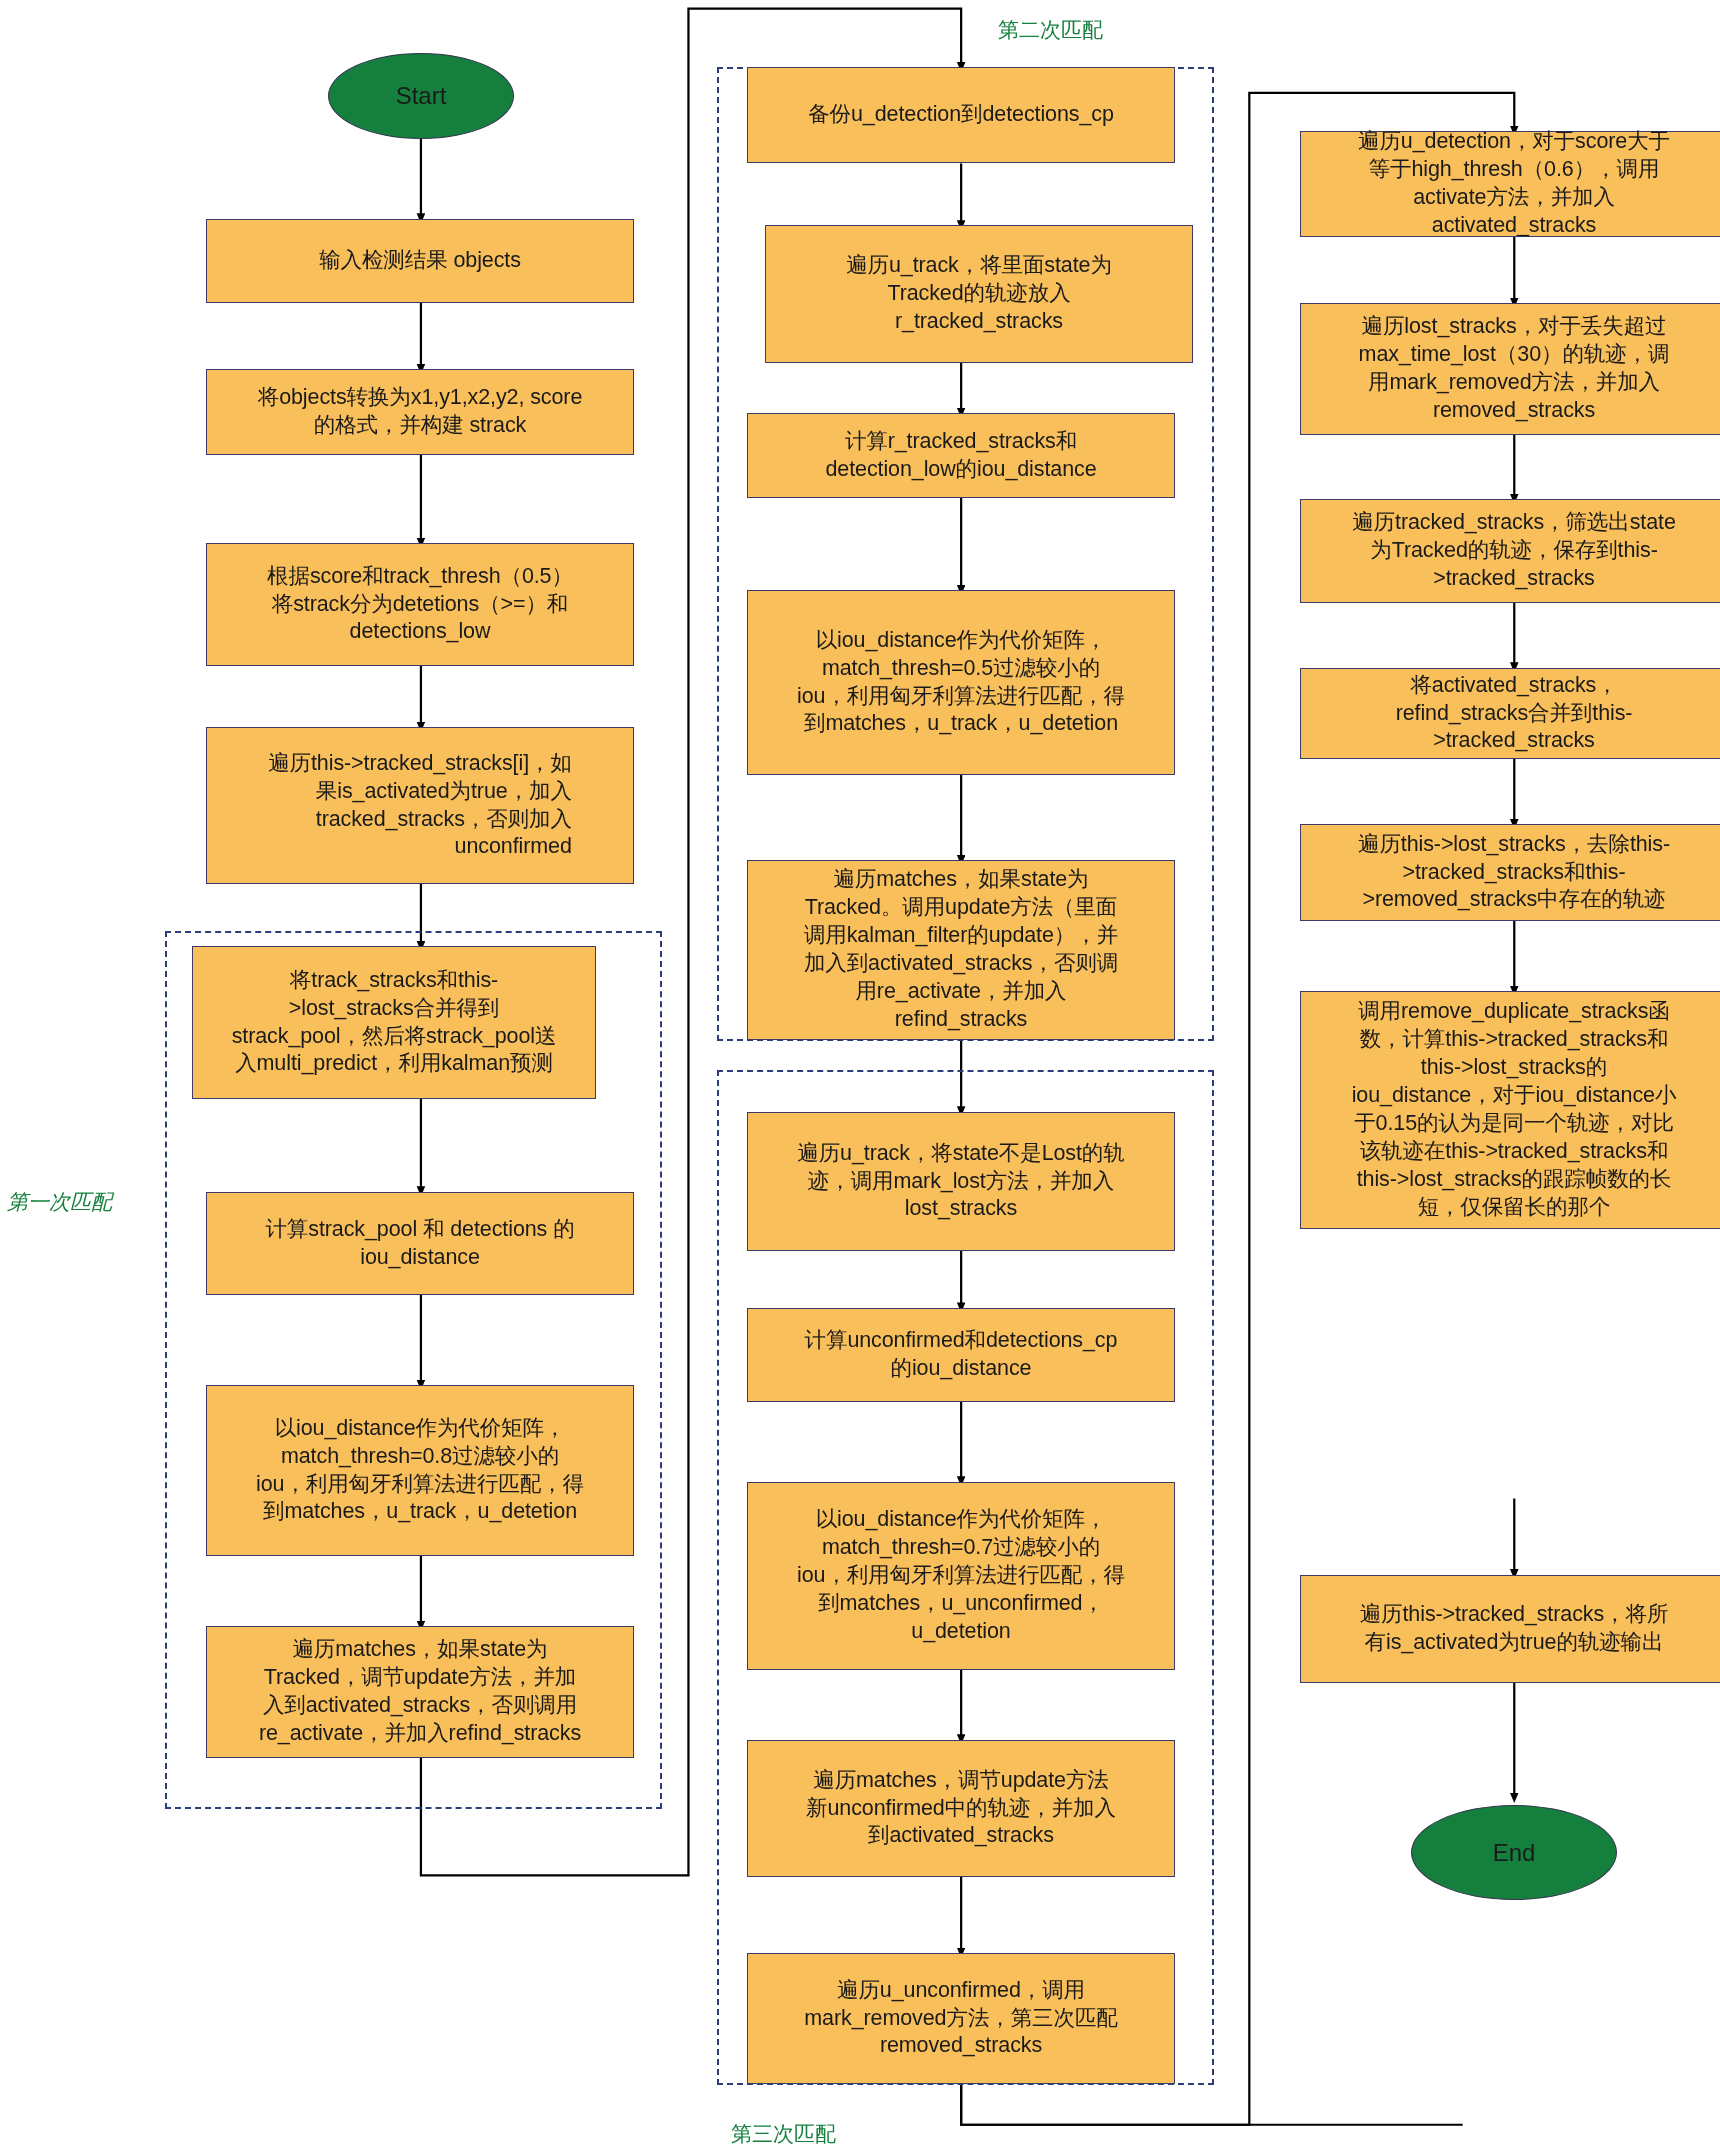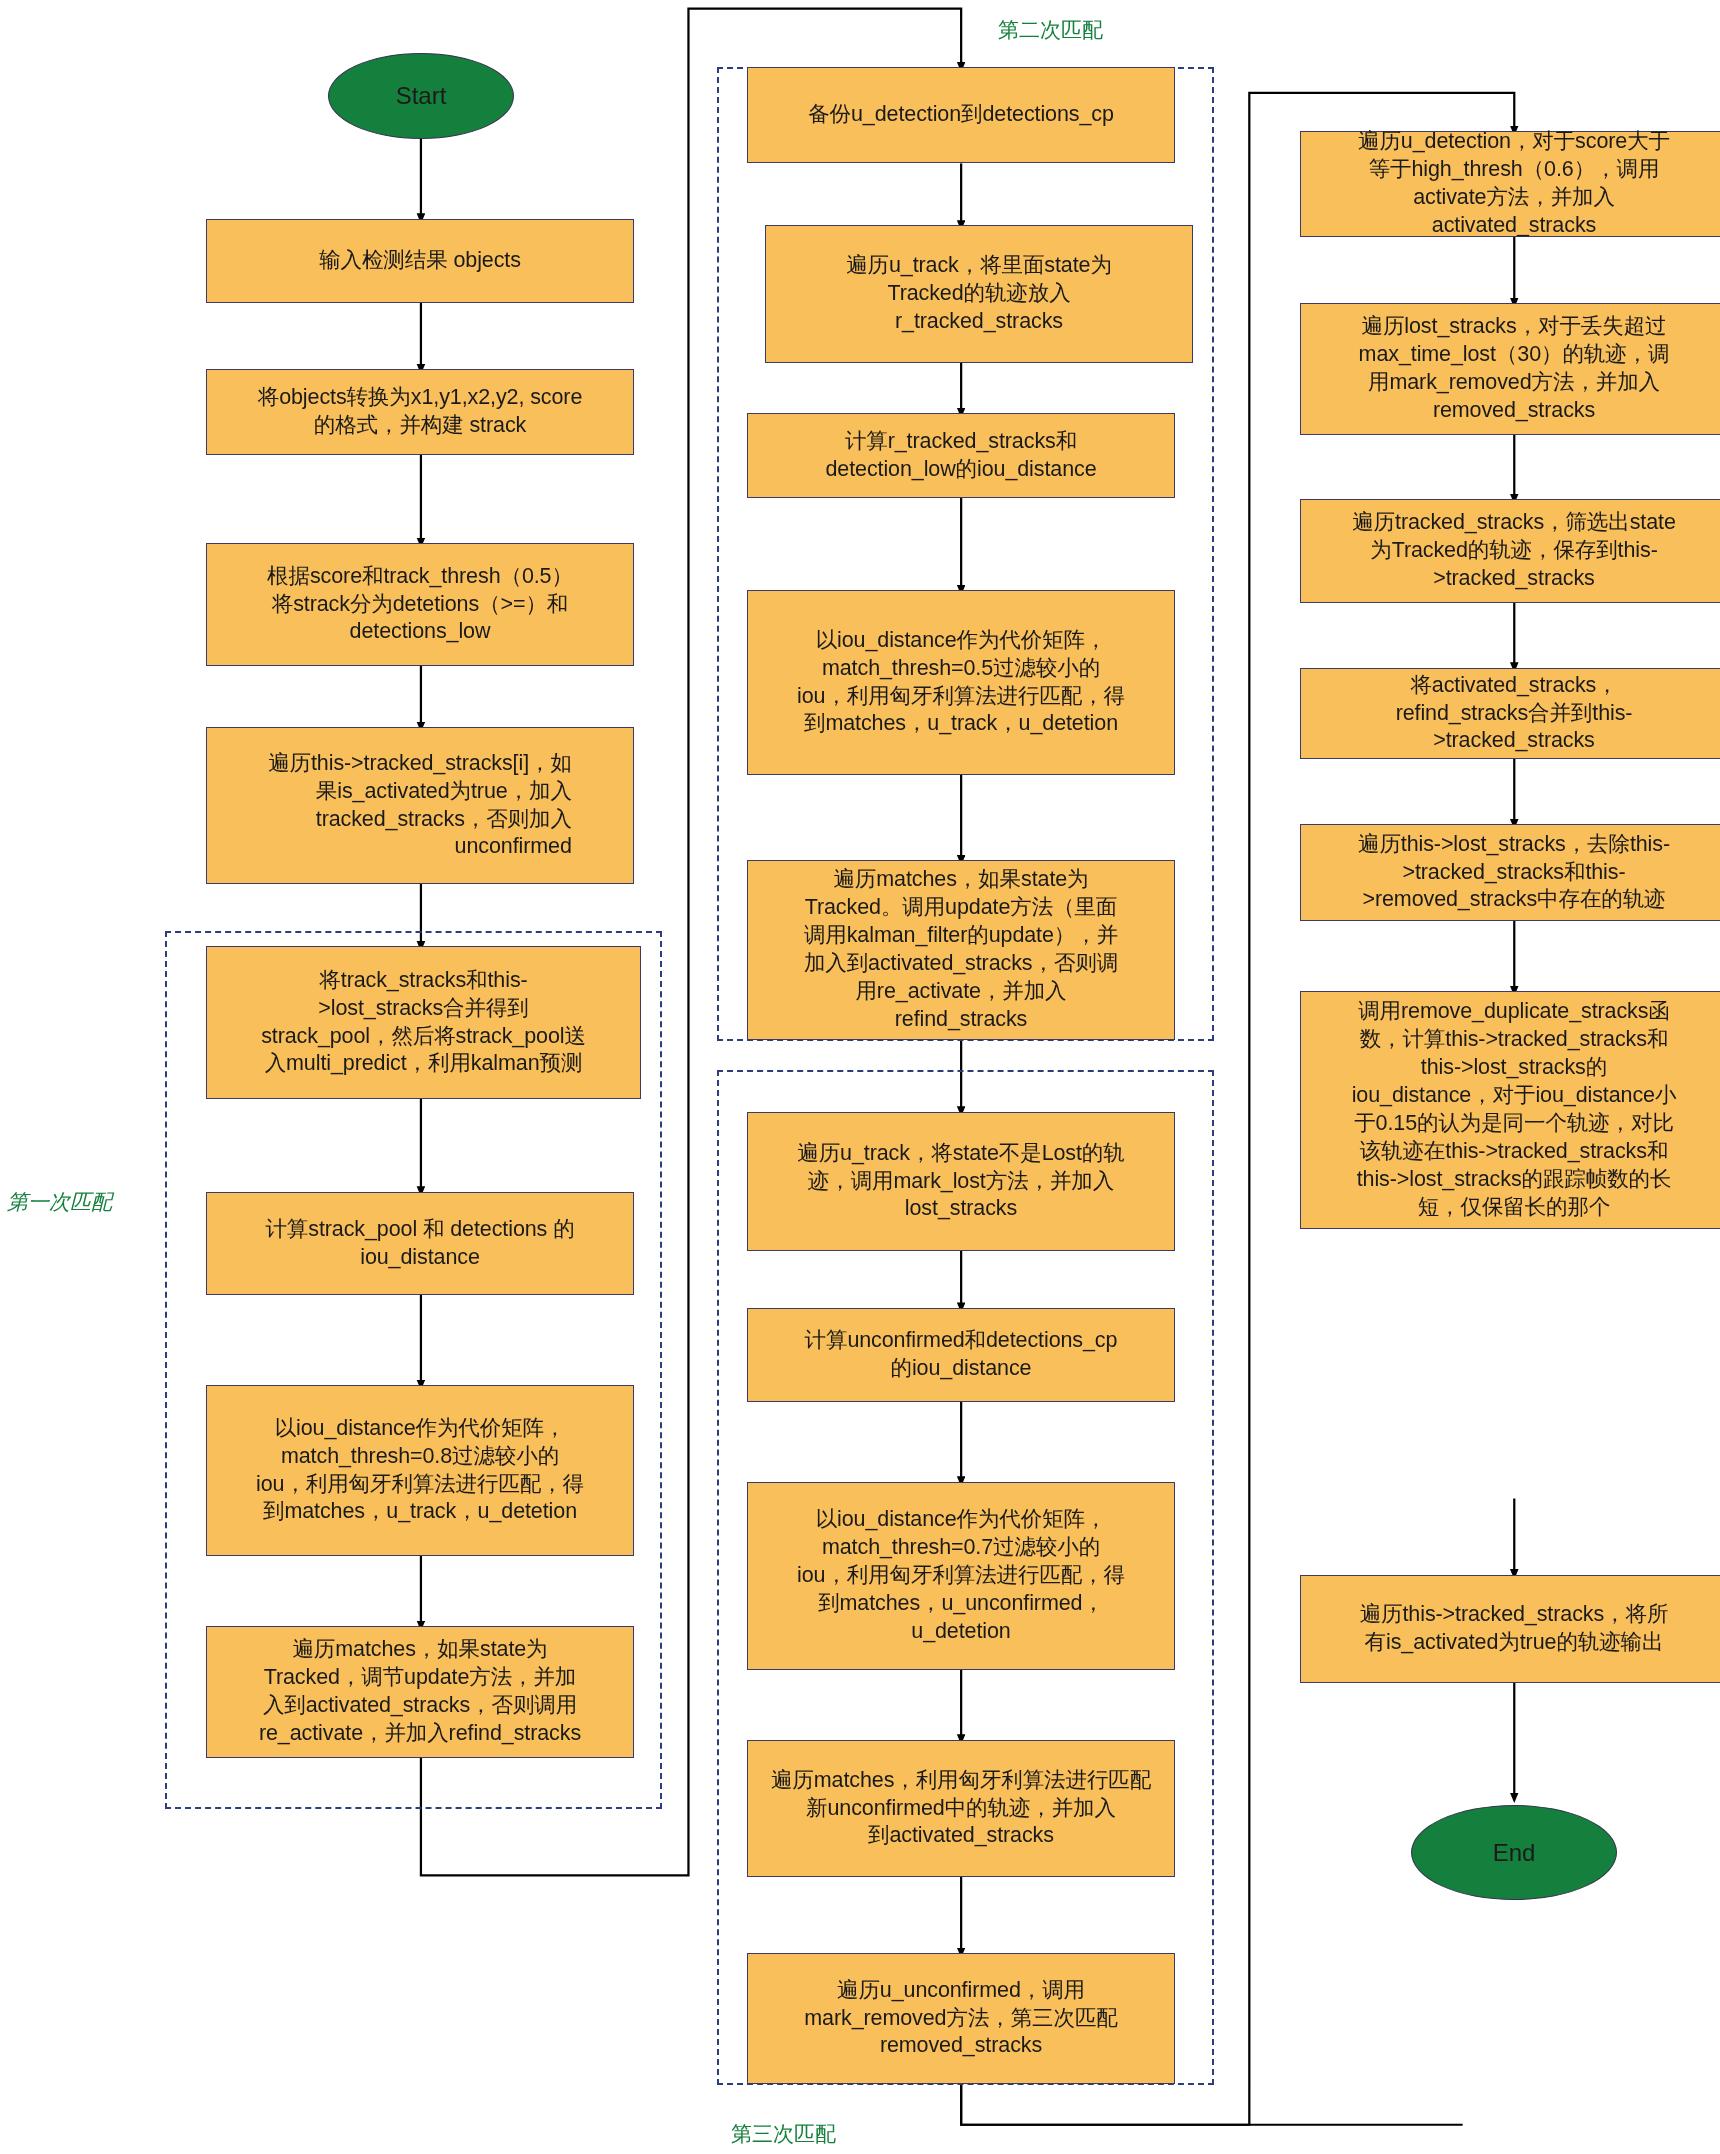--- a/index.html
+++ b/index.html
@@ -153,21 +153,21 @@
 
   <div class="node" style="left:206px; top:543px; width:428px; height:123px;">根据score和track_thresh（0.5）
 将strack分为detetions（&gt;=）和
 detections_low</div>
 
   <div class="node" style="left:206px; top:727px; width:428px; height:157px;text-align:right;">遍历this-&gt;tracked_stracks[i]，如
 果is_activated为true，加入
 tracked_stracks，否则加入
 unconfirmed</div>
 
-  <div class="node" style="left:206px; top:946px; width:435px; height:153px;">将track_stracks和this-
+  <div class="node" style="left:192px; top:946px; width:404px; height:153px;">将track_stracks和this-
 &gt;lost_stracks合并得到
 strack_pool，然后将strack_pool送
 入multi_predict，利用kalman预测</div>
 
   <div class="node" style="left:206px; top:1192px; width:428px; height:103px;">计算strack_pool 和 detections 的
 iou_distance</div>
 
   <div class="node" style="left:206px; top:1385px; width:428px; height:171px;">以iou_distance作为代价矩阵，
 match_thresh=0.8过滤较小的
 iou，利用匈牙利算法进行匹配，得
@@ -205,21 +205,21 @@
 
   <div class="node" style="left:747px; top:1308px; width:428px; height:94px;">计算unconfirmed和detections_cp
 的iou_distance</div>
 
   <div class="node" style="left:747px; top:1482px; width:428px; height:188px;">以iou_distance作为代价矩阵，
 match_thresh=0.7过滤较小的
 iou，利用匈牙利算法进行匹配，得
 到matches，u_unconfirmed，
 u_detetion</div>
 
-  <div class="node" style="left:747px; top:1740px; width:428px; height:137px;">遍历matches，利用匈牙利算法进行匹配
+  <div class="node" style="left:747px; top:1740px; width:428px; height:137px;">遍历matches，调节update方法
 新unconfirmed中的轨迹，并加入
 到activated_stracks</div>
 
   <div class="node" style="left:747px; top:1953px; width:428px; height:131px;">遍历u_unconfirmed，调用
 mark_removed方法，第三次匹配
 removed_stracks</div>
 
   <div class="node" style="left:1300px; top:131px; width:428px; height:106px;">遍历u_detection，对于score大于
 等于high_thresh（0.6），调用
 activate方法，并加入

